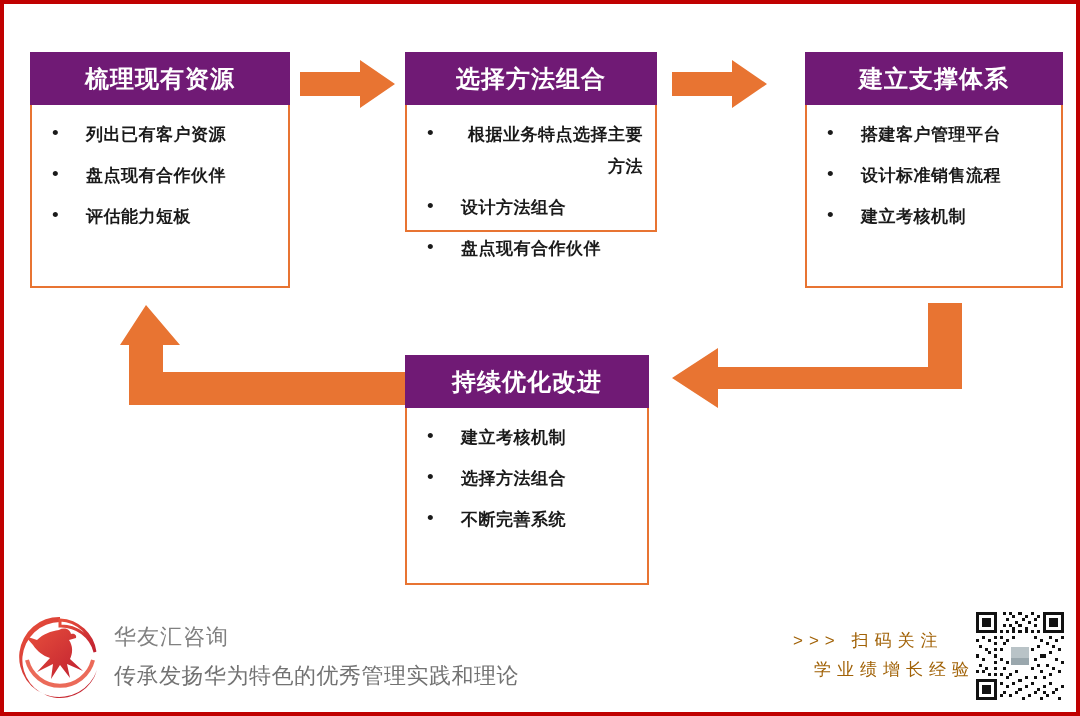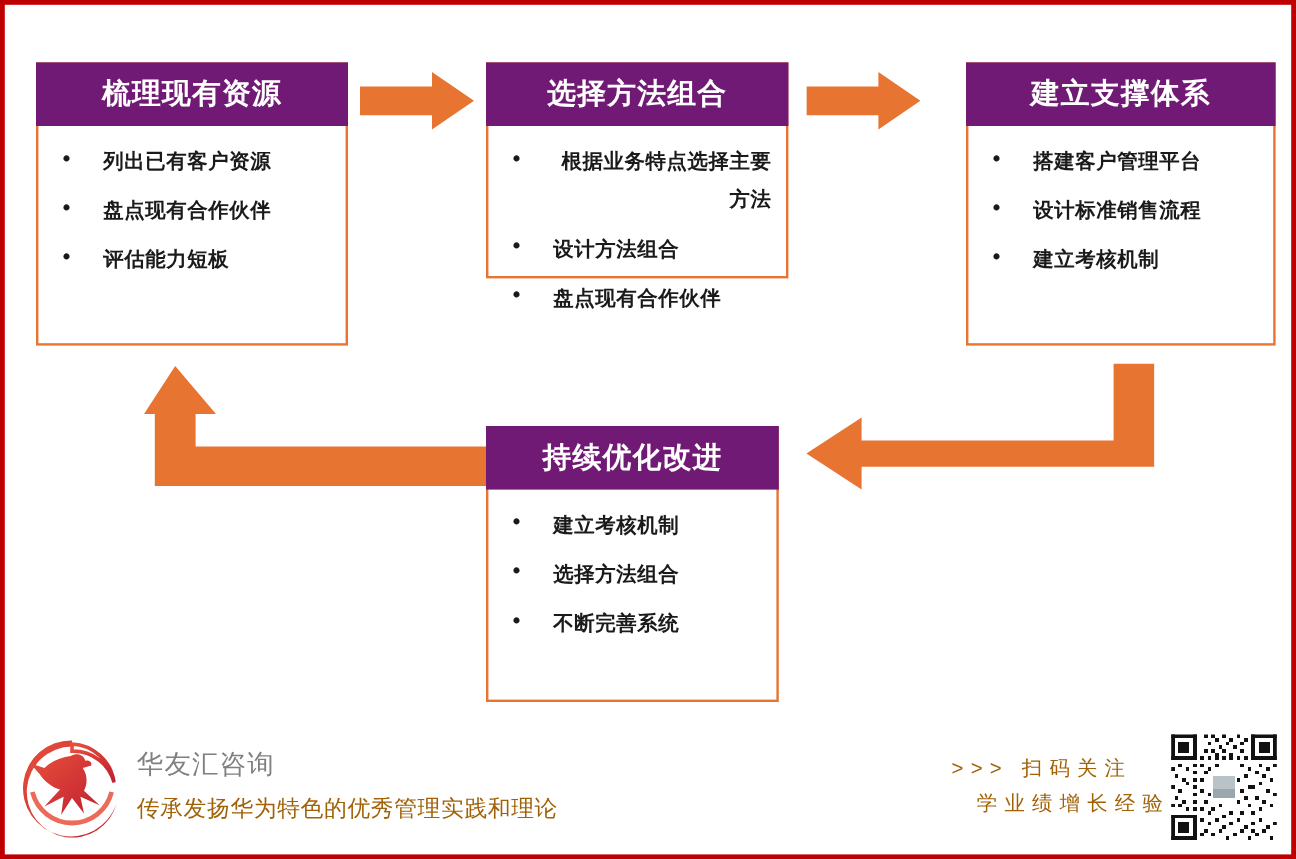--- a/index.html
+++ b/index.html
@@ -100,22 +100,22 @@
   .brand-name {
     position: absolute;
     left: 114px; top: 622px;
     font-size: 22px;
     color: #808080;
     letter-spacing: 1px;
   }
   .brand-tagline {
     position: absolute;
     left: 114px; top: 661px;
-    font-size: 19px;
-    color: #a16207;
+    font-size: 22px;
+    color: #737373;
     letter-spacing: 0.5px;
   }
   .qr-line {
     position: absolute;
     font-size: 17px;
     color: #a16207;
     letter-spacing: 6px;
     white-space: nowrap;
   }
   #qr-line-1 { left: 793px; top: 629px; }

